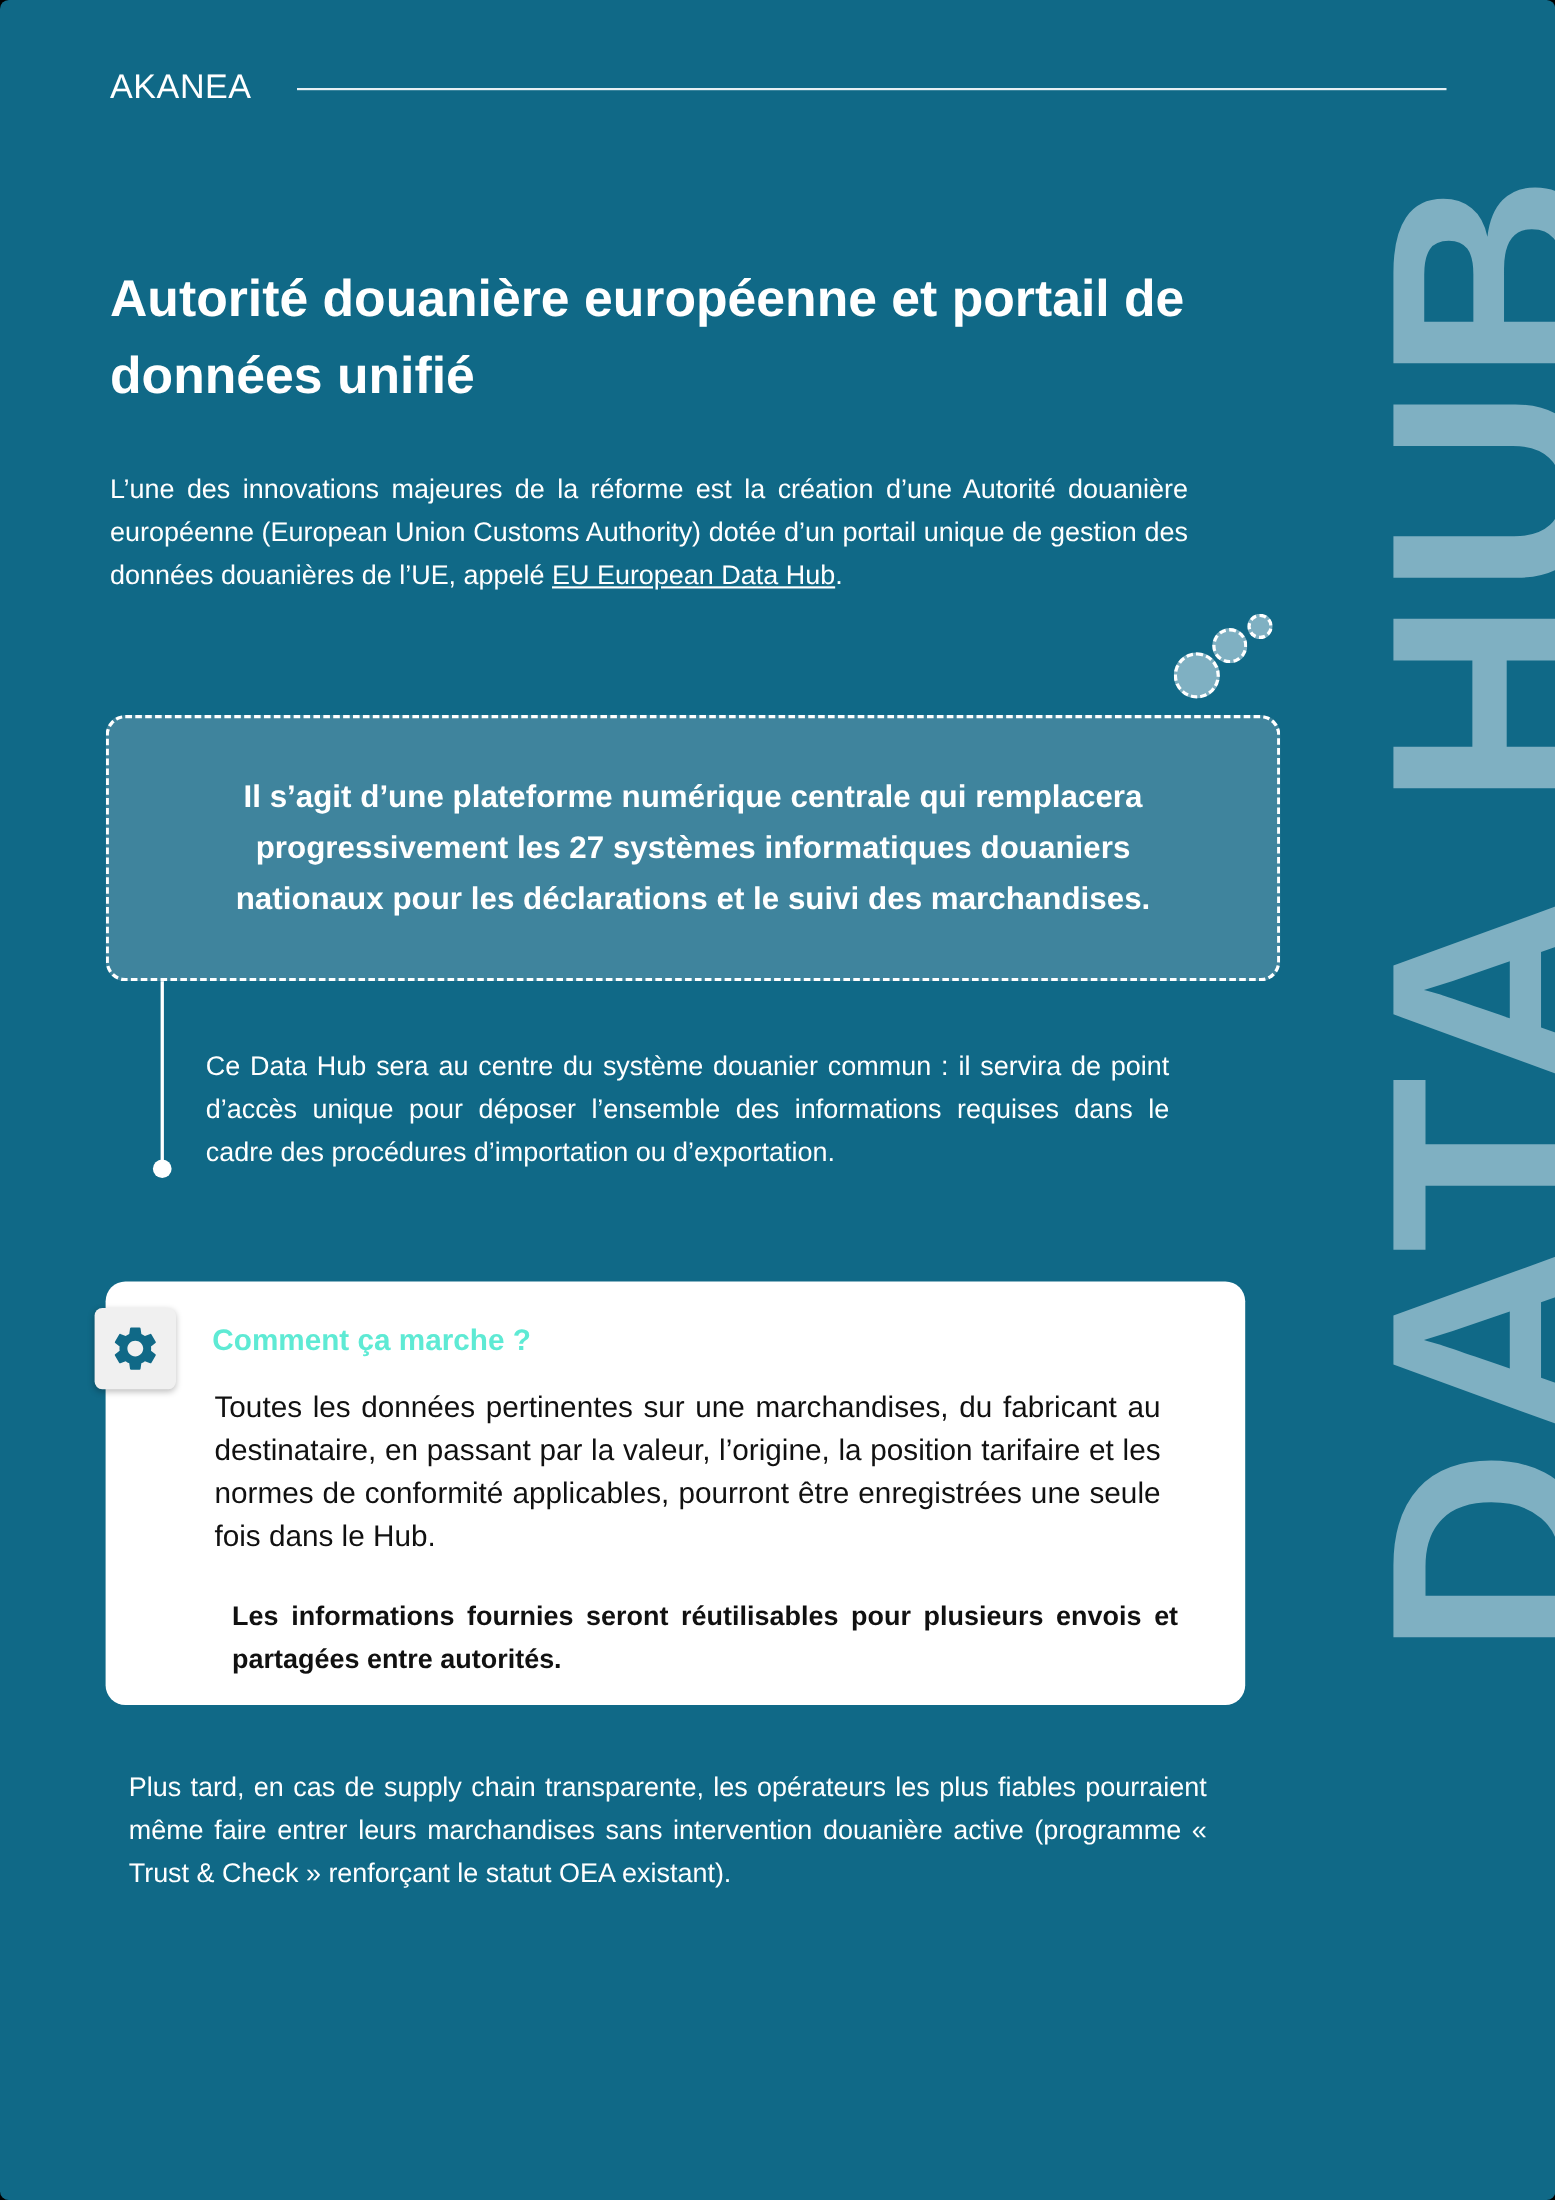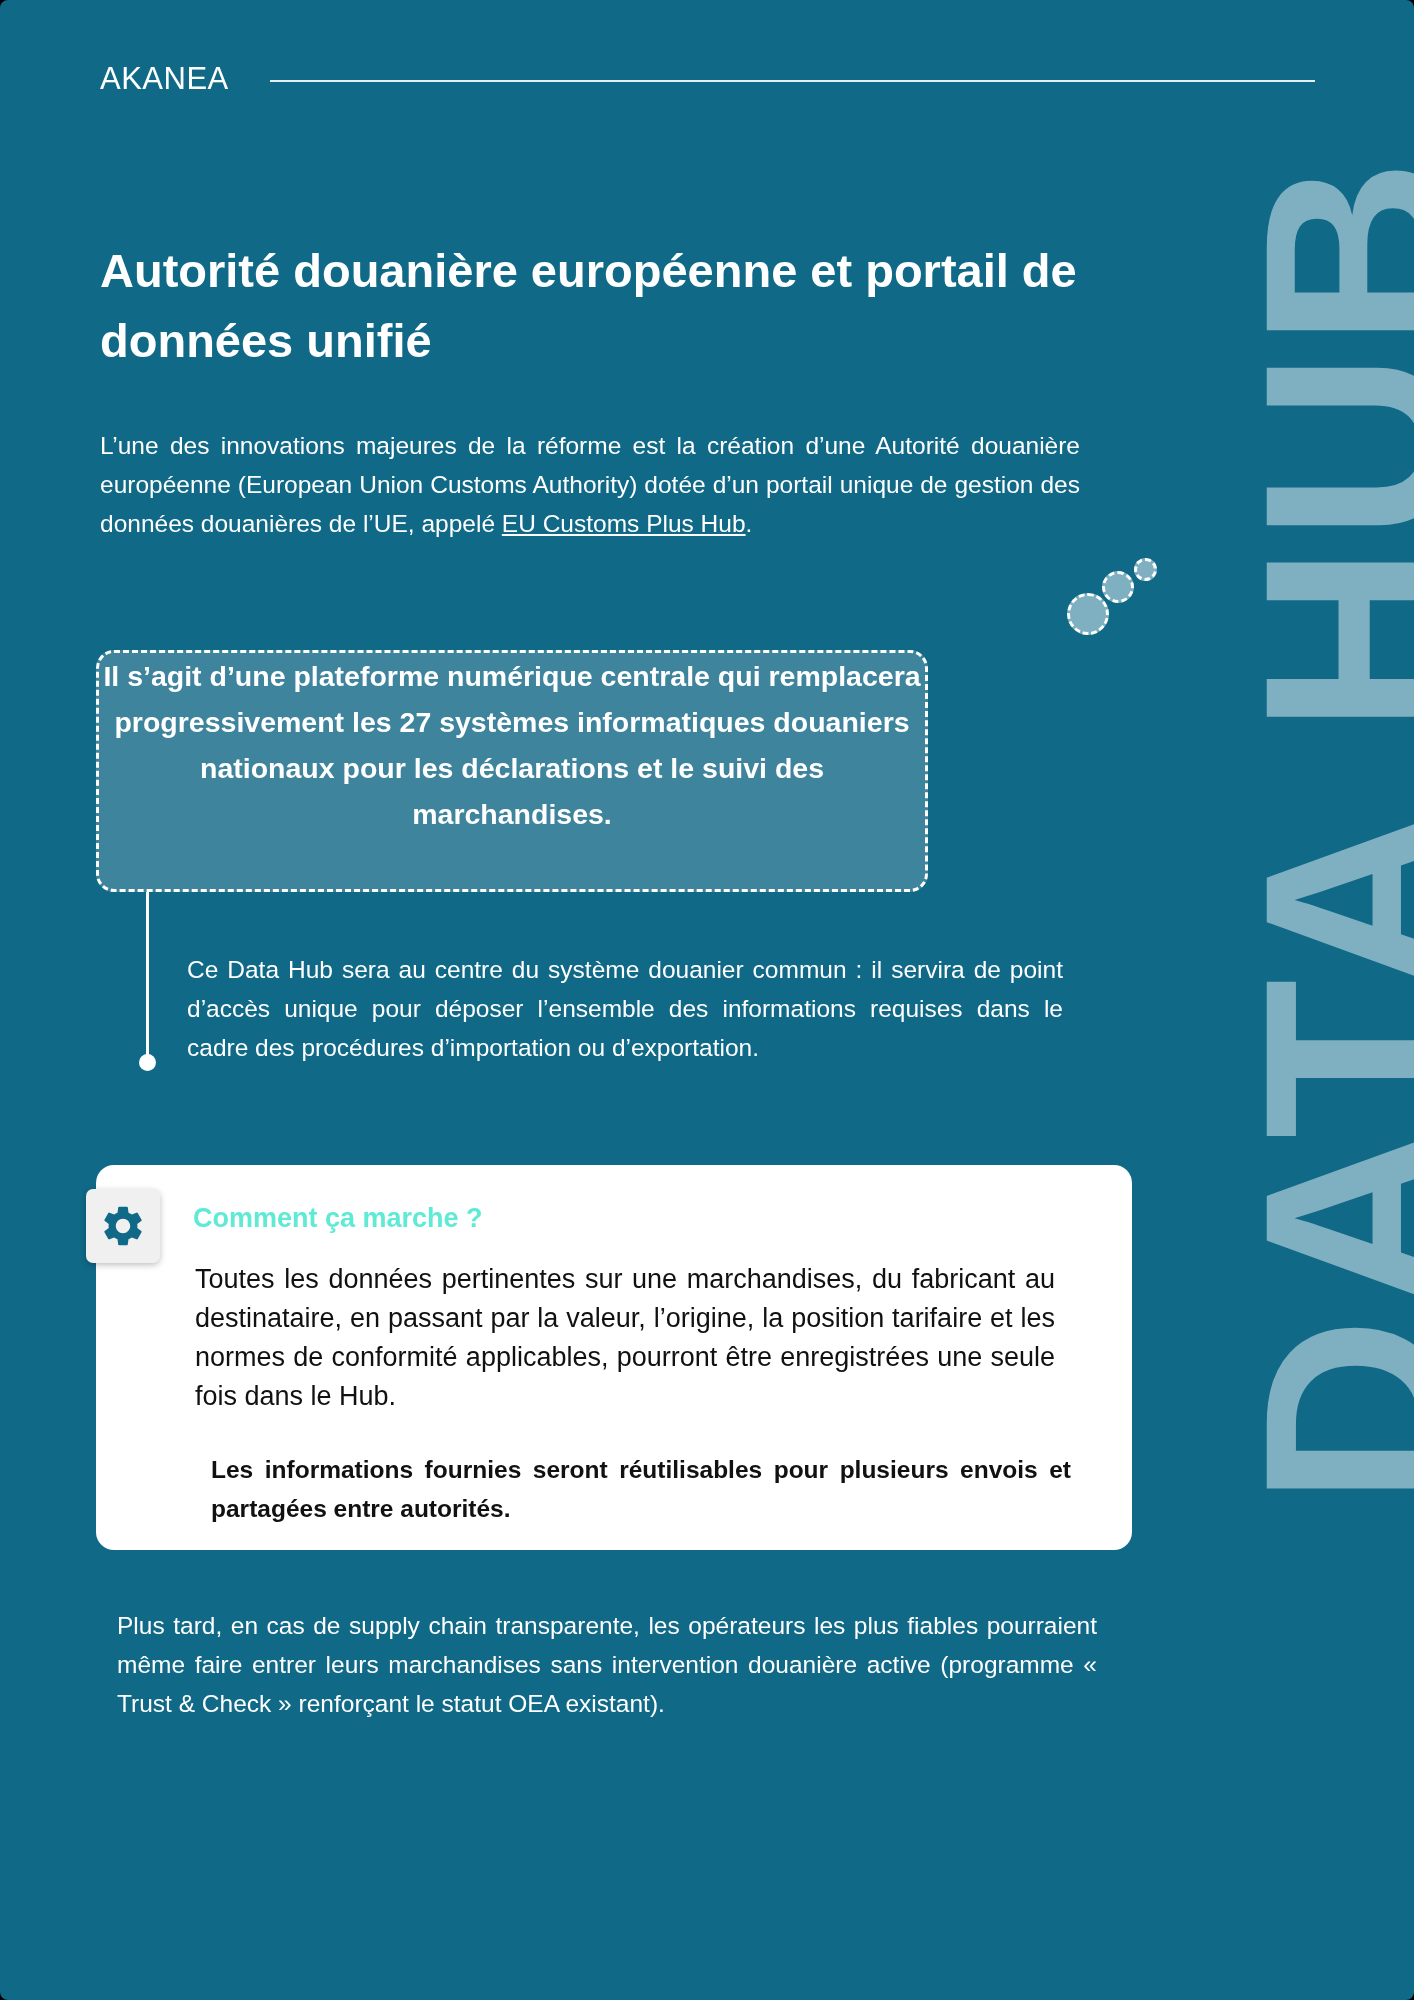--- a/index.html
+++ b/index.html
@@ -38,26 +38,26 @@
       position: absolute; left: 100px; top: 236px; width: 1000px;
       font-size: 47px; font-weight: 700; line-height: 70px; margin: 0;
     }
     .para {
       position: absolute; font-size: 24.5px; line-height: 39px;
       text-align: justify; margin: 0; font-weight: 400;
     }
     .p1 { left: 100px; top: 426px; width: 980px; }
     .p1 .link { text-decoration: underline; color: #ffffff; }
     .quote-box {
-      position: absolute; left: 96px; top: 650px; width: 832px; height: 242px;
+      position: absolute; left: 96px; top: 650px; width: 1068px; height: 242px;
       box-sizing: border-box;
       background: #3f849d;
       border: 3px dashed #ffffff;
       border-radius: 18px;
-      display: flex; align-items: flex-start; justify-content: center;
+      display: flex; align-items: center; justify-content: center;
     }
     .quote-text {
       font-size: 28.5px; font-weight: 700; line-height: 46px; text-align: center;
       width: 920px; margin: 0;
     }
     .bubble {
       position: absolute; border: 3px dashed #ffffff; border-radius: 50%;
       background: #7fb0c2; box-sizing: border-box;
     }
     .b1 { left: 1067px; top: 593px; width: 42px; height: 42px; }
@@ -102,21 +102,21 @@
 
 <div class="page">
 
   <div class="brand">AKANEA</div>
   <div class="brand-rule"></div>
 
   <div class="vertical-word">DATA HUB</div>
 
   <h1 class="title">Autorité douanière européenne et portail de données unifié</h1>
 
-  <p class="para p1"><span>L’une des innovations majeures de la réforme est la création d’une Autorité douanière européenne (European Union Customs Authority) dotée d’un portail unique de gestion des données douanières de l’UE, appelé </span><a class="link">EU Customs Plus Hub</a><span>.</span></p>
+  <p class="para p1"><span>L’une des innovations majeures de la réforme est la création d’une Autorité douanière européenne (European Union Customs Authority) dotée d’un portail unique de gestion des données douanières de l’UE, appelé </span><a class="link">EU European Data Hub</a><span>.</span></p>
 
   <div class="bubble b1"></div>
   <div class="bubble b2"></div>
   <div class="bubble b3"></div>
 
   <div class="quote-box">
     <p class="quote-text">Il s’agit d’une plateforme numérique centrale qui remplacera progressivement les 27 systèmes informatiques douaniers nationaux pour les déclarations et le suivi des marchandises.</p>
   </div>
 
   <div class="timeline-line"></div>

